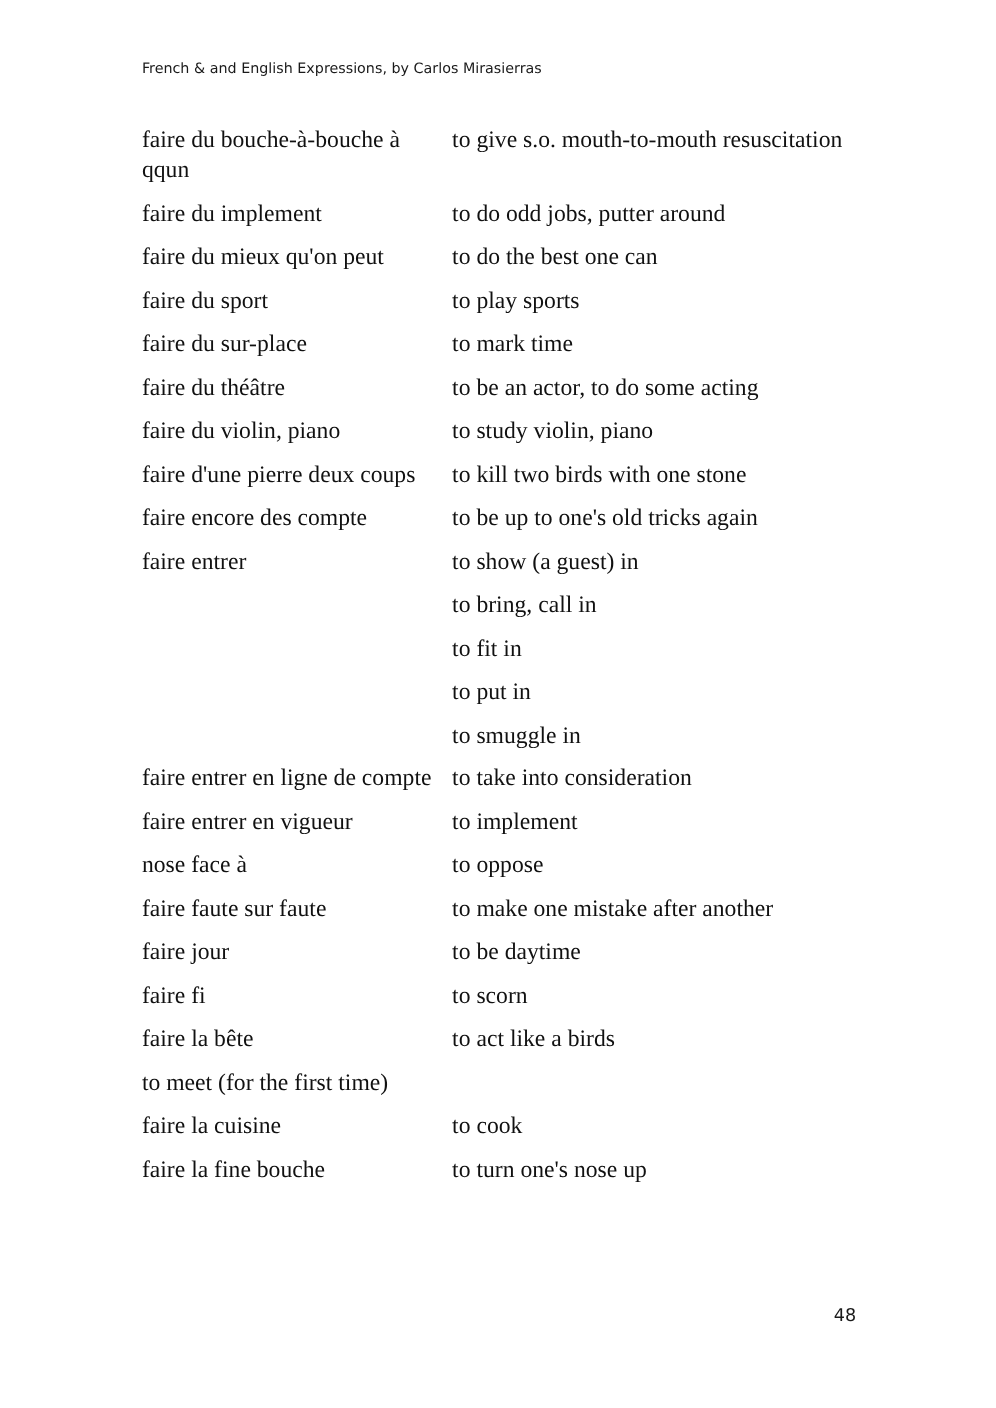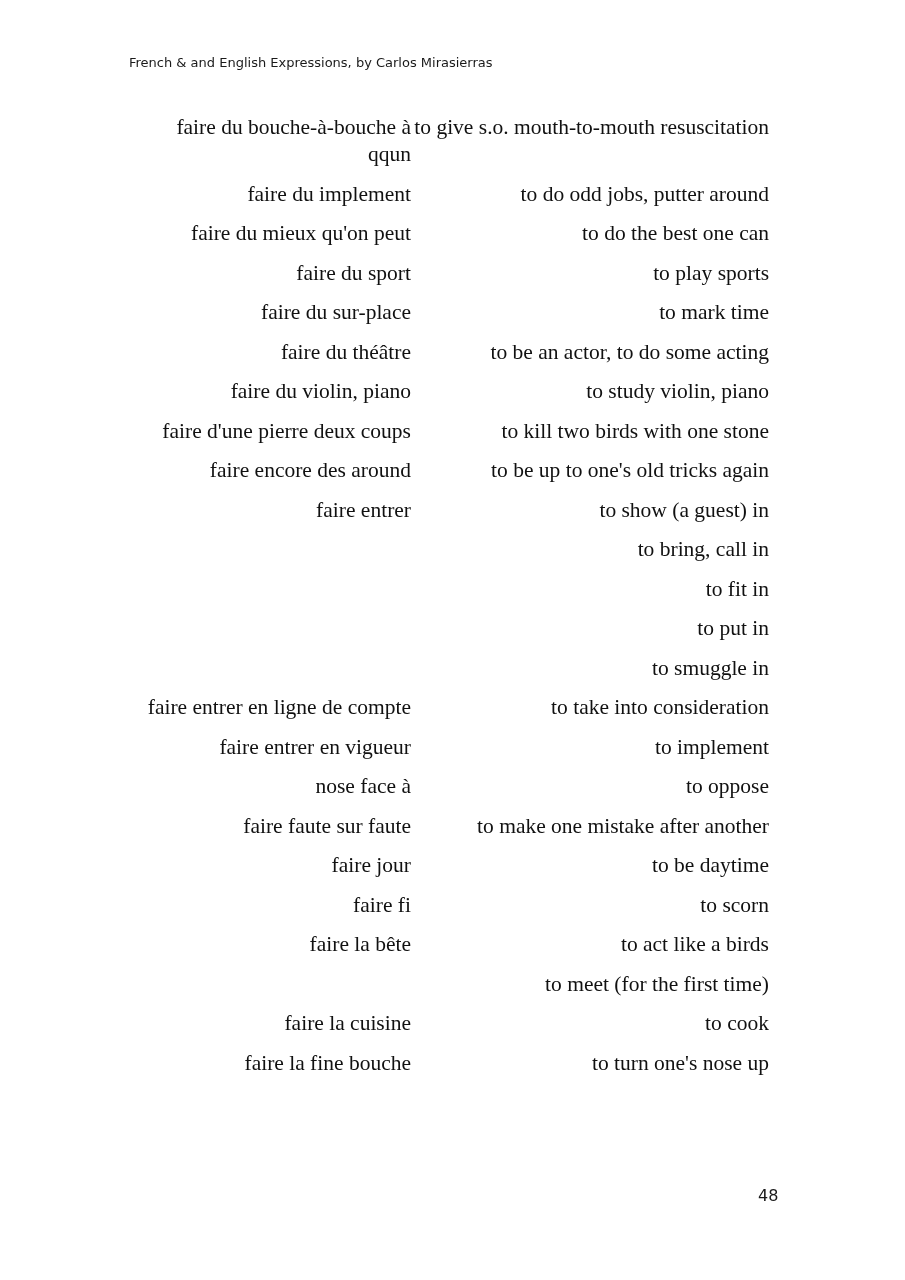--- a/index.html
+++ b/index.html
@@ -1,17 +1,17 @@
 <!DOCTYPE html>
 <html><head>
   <meta charset="utf-8">
   <style>
     html, body { margin: 0; padding: 0; background: #ffffff; }
     body { width: 905px; height: 1280px; position: relative; overflow: hidden; }
-    .page { position: absolute; left: 0; top: 0; width: 905px; height: 1280px; background: #fff; text-align: right; }
+    .page { position: absolute; left: 0; top: 0; width: 905px; height: 1280px; background: #fff; }
     .running-header {
       position: absolute; left: 129px; top: 55px;
       font-family: "DejaVu Sans", "Liberation Sans", sans-serif;
       font-size: 13px; color: #1a1a1a; letter-spacing: 0;
       white-space: nowrap;
     }
     .entries {
       position: absolute; left: 129px; top: 114px; width: 640px;
       font-family: Liberation Serif, serif;
       font-size: 21.5px; color: #111; line-height: 27px;
@@ -58,21 +58,21 @@
     </div>
     <div class="entry">
       <div class="fr">faire du violin, piano</div>
       <div class="en">to study violin, piano</div>
     </div>
     <div class="entry">
       <div class="fr">faire d'une pierre deux coups</div>
       <div class="en">to kill two birds with one stone</div>
     </div>
     <div class="entry">
-      <div class="fr">faire encore des around</div>
+      <div class="fr">faire encore des compte</div>
       <div class="en">to be up to one's old tricks again</div>
     </div>
     <div class="entry">
       <div class="fr">faire entrer</div>
       <div class="en">to show (a guest) in</div>
     </div>
     <div class="entry">
       <div class="fr"></div>
       <div class="en">to bring, call in</div>
     </div>

